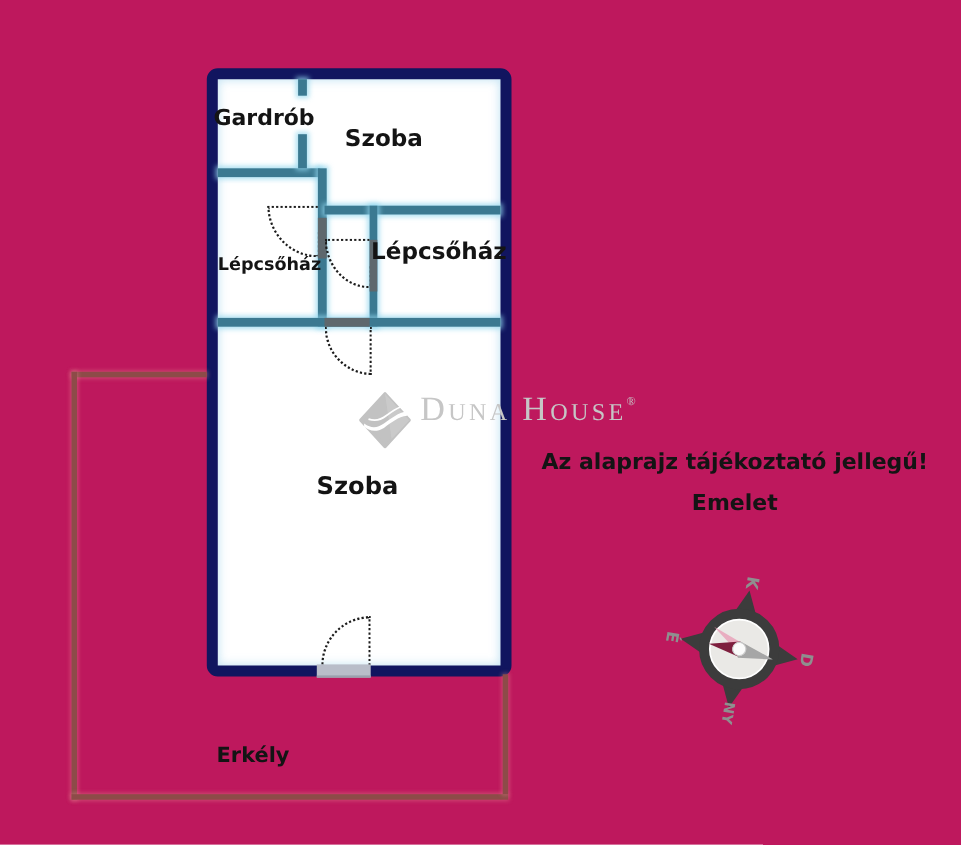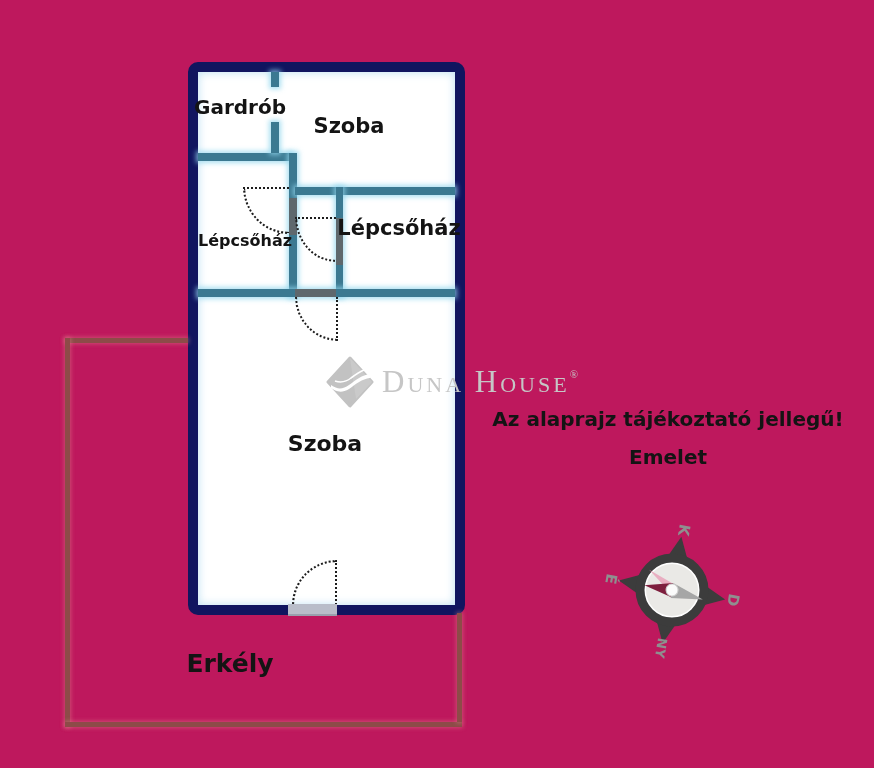--- a/index.html
+++ b/index.html
@@ -68,25 +68,25 @@
   .b-right{left:457px;top:613px;width:5px;height:109px;}
 
   
   .room-label{position:absolute;transform:translate(-50%,-50%);
     font-weight:bold;color:var(--text);white-space:nowrap;z-index:5;}
   .l-gardrob{left:240px;top:107px;font-size:20px;}
   .l-szoba-top{left:349px;top:126px;font-size:21px;}
   .l-furdoszoba{left:245px;top:240px;font-size:16px;}
   .l-lepcsohaz{left:399px;top:228px;font-size:21px;}
   .l-szoba-bottom{left:325px;top:443px;font-size:22px;}
-  .l-erkely{left:230px;top:663px;font-size:25px;}
+  .l-erkely{left:230px;top:687px;font-size:19px;}
 
   
   .watermark{position:absolute;left:326px;top:356px;z-index:6;display:flex;align-items:flex-start;}
-  .wm-text{margin-left:8px;margin-top:10px;
+  .wm-text{margin-left:8px;
     font-family:"Liberation Serif","DejaVu Serif",serif;
     font-variant:small-caps;font-size:31px;line-height:1;
     letter-spacing:3px;color:var(--watermark-gray);white-space:nowrap;}
   .wm-reg{font-size:11px;vertical-align:14px;letter-spacing:0;}
 
   
   .notice{position:absolute;left:458px;top:407px;width:420px;text-align:center;z-index:5;}
   .notice .disclaimer{font-size:20px;font-weight:bold;color:var(--text);}
   .notice .floor{margin-top:14px;font-size:20px;font-weight:bold;color:var(--text);}
 

